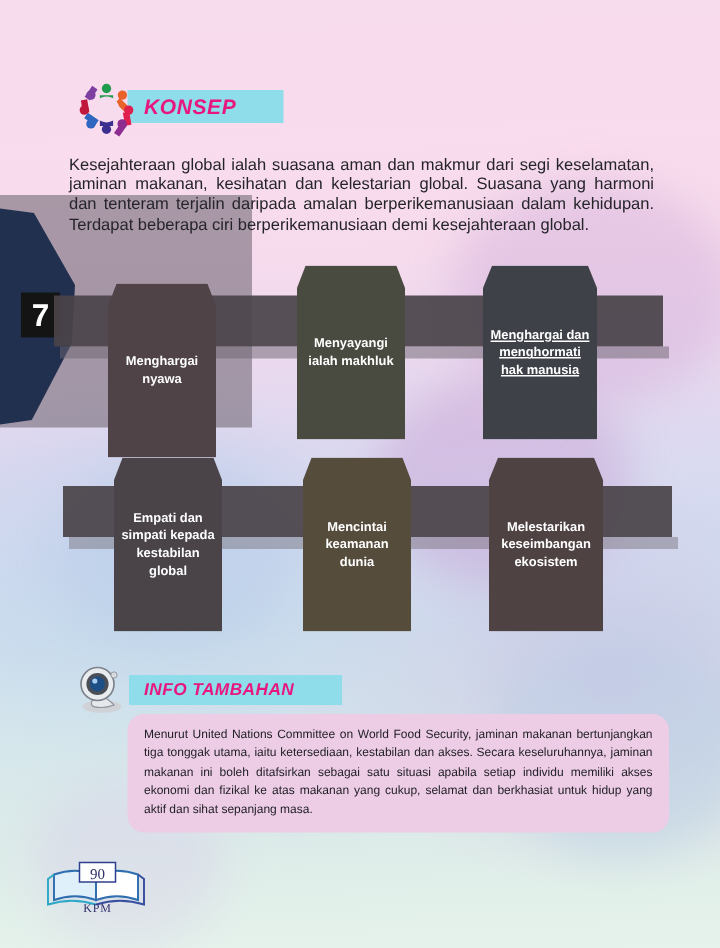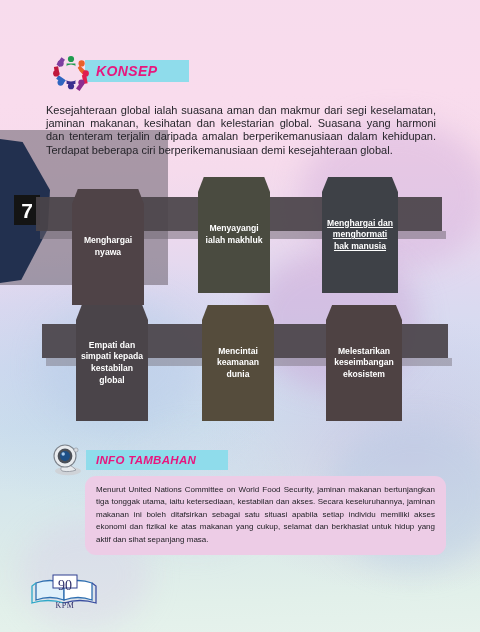--- a/index.html
+++ b/index.html
@@ -223,21 +223,21 @@
     line-height: 10.6px;
     color: #2a2a30;
   }
 
   
   #footer { position: absolute; left: 28px; top: 574px; width: 74px; height: 46px; }
   #page-num {
     position: absolute; left: 25px; top: 4px;
     width: 24px; text-align: center;
     font-family: "Liberation Serif", serif;
-    font-size: 14px; color: #2f2f6a;
+    font-size: 10px; color: #2f2f6a;
   }
   #kpm-label {
     position: absolute; left: 12px; top: 27px; width: 50px;
     text-align: center;
     font-family: "Liberation Serif", serif;
     font-size: 8px; letter-spacing: 0.6px; color: #2f2f6a;
   }
 </style>
 </head>
 <body>

